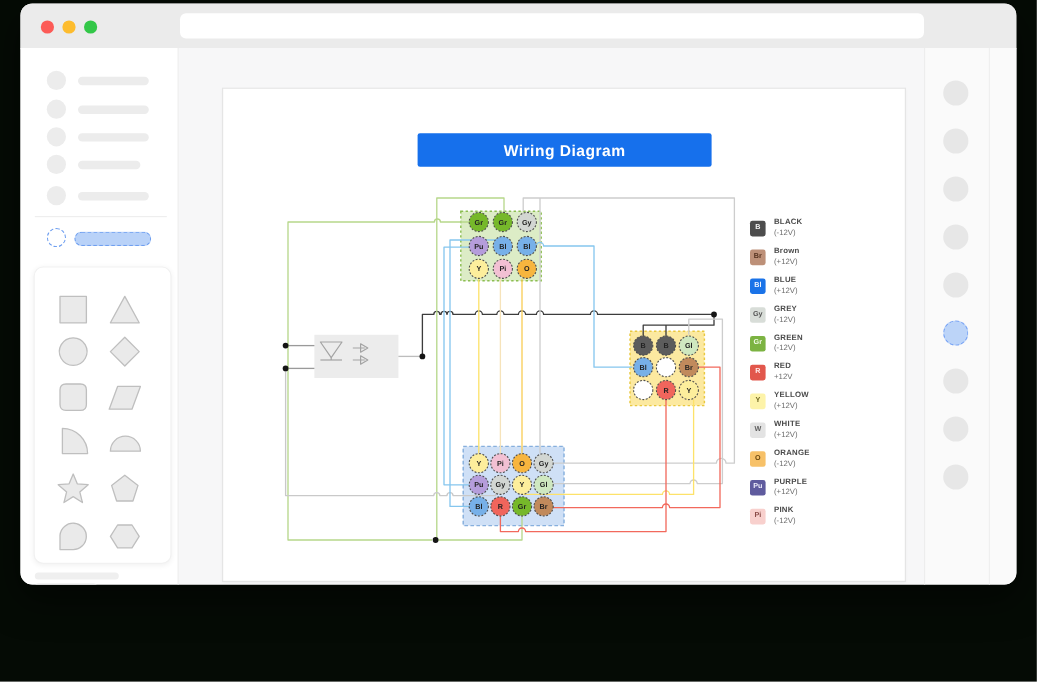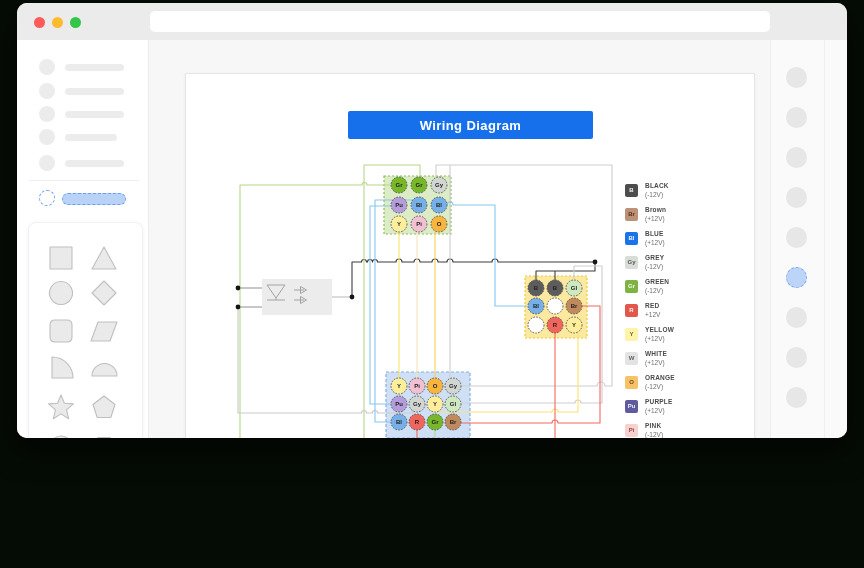--- a/index.html
+++ b/index.html
@@ -1,21 +1,21 @@
 <!DOCTYPE html>
 <html><head>
 <meta charset="utf-8">
 <style>
   html,body{margin:0;padding:0;}
   body{
     width:864px;height:568px;background:#050b05;overflow:hidden;
     font-family:"Liberation Sans",sans-serif;position:relative;
   }
   #window{
-    position:absolute;left:17px;top:3px;width:830px;height:435px;
+    position:absolute;left:17px;top:3px;width:830px;height:484px;
     background:#fff;border-radius:10px;overflow:hidden;
     box-shadow:0 12px 30px rgba(0,0,0,.55);
   }
   
   .topbar{position:absolute;left:0;top:0;width:830px;height:37px;background:#ebebeb;border-bottom:1px solid #e0e0e0;}
   .tl-wrap{position:absolute;left:17px;top:14px;height:12px;}
   .tl{display:inline-block;width:11px;height:11px;border-radius:50%;margin-right:7px;vertical-align:top;}
   .urlbar{position:absolute;left:133px;top:8px;width:620px;height:21px;background:#ffffff;border-radius:5px;font-size:9px;color:#888;line-height:21px;padding-left:8px;box-sizing:border-box;}
   
   .sidebar{position:absolute;left:0;top:37px;width:131px;height:468px;background:#ffffff;border-right:1px solid #ececec;}

